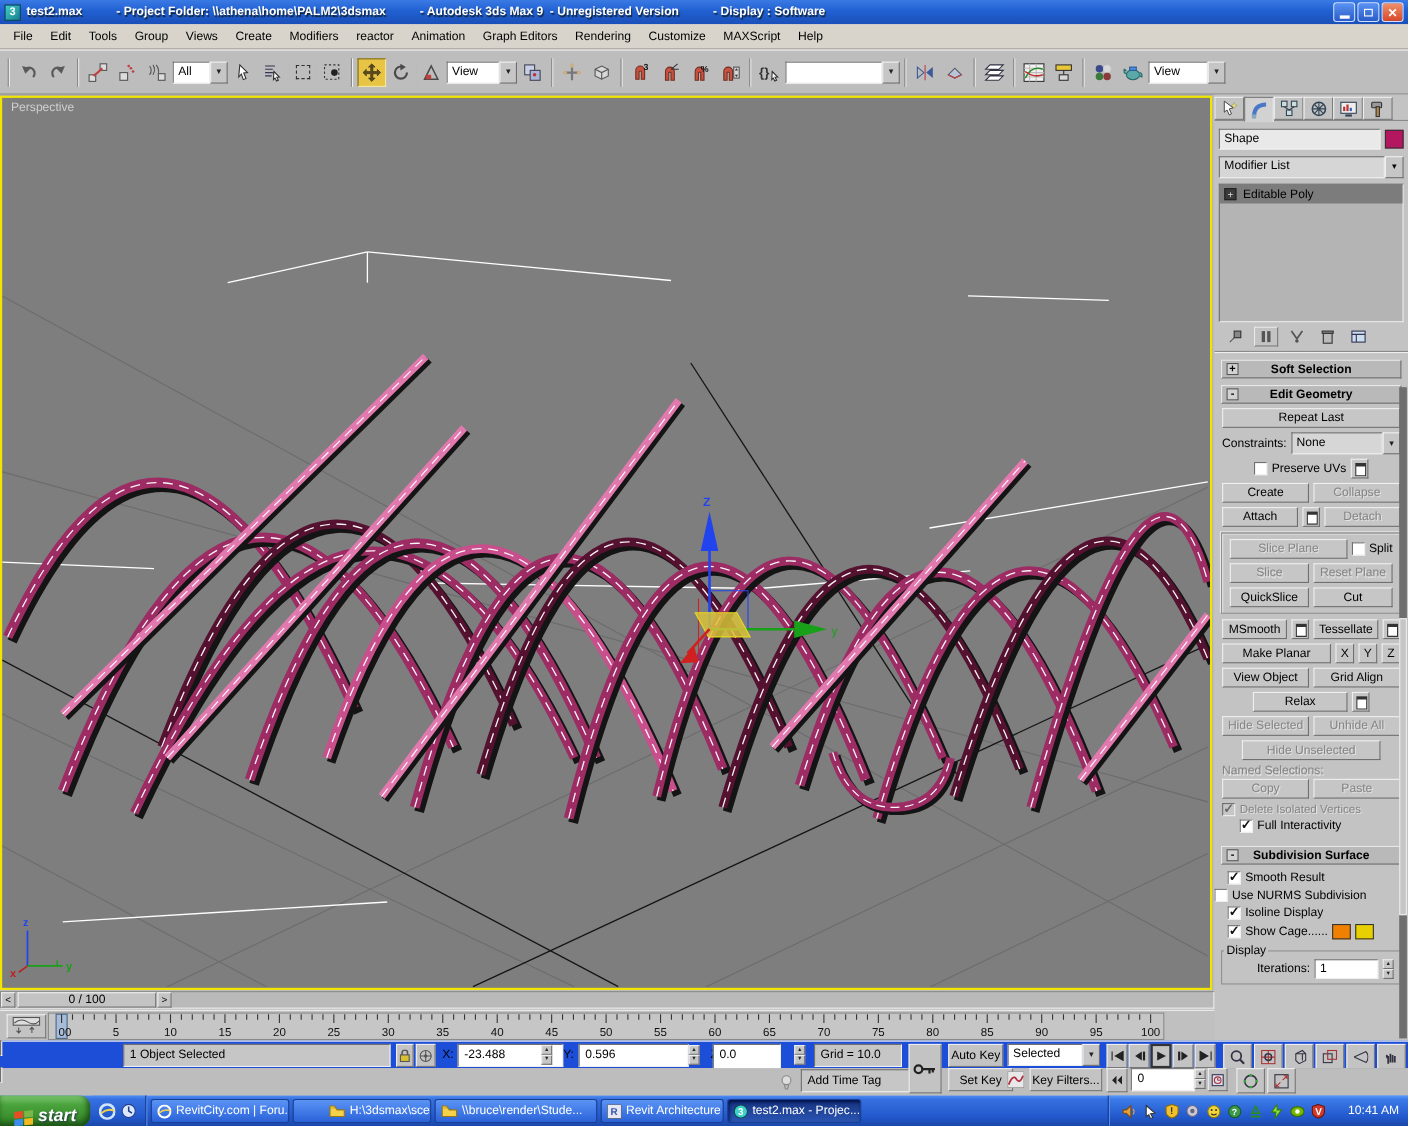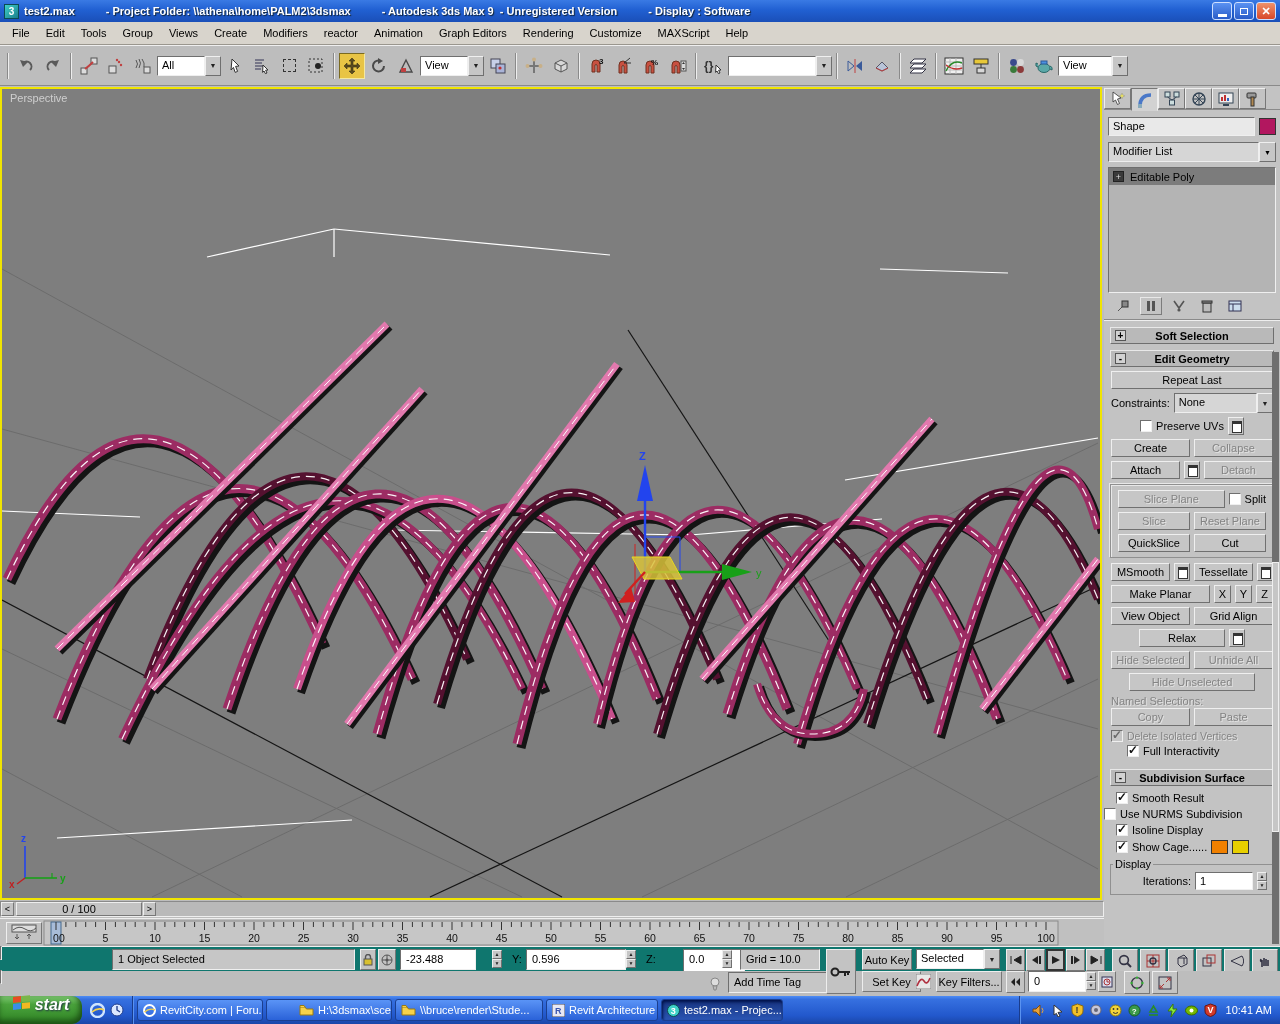--- a/index.html
+++ b/index.html
@@ -73,40 +73,40 @@
 .spin{width:10px;height:18px;display:flex;flex-direction:column;flex:none}
 .spin span{flex:1;background:#c6c6c6;border:1px solid;border-color:#efefef #707070 #707070 #efefef;font-size:5px;line-height:6px;text-align:center;color:#222}
 
 #timeslider{left:0;top:900px;width:1104px;height:18px;background:#bdbdbd}
 #tsgroove{position:absolute;left:0;top:1px;width:1104px;height:16px;border:1px solid;border-color:#8a8a8a #eee #eee #8a8a8a;background:#b9b9b9}
 .tsarrow{position:absolute;top:2px;width:13px;height:14px;background:#c3c3c3;border:1px solid;border-color:#eee #777 #777 #eee;font-size:9px;text-align:center;line-height:12px}
 #tsbtn{position:absolute;left:16px;top:2px;width:126px;height:14px;background:#c3c3c3;border:1px solid;border-color:#eee #777 #777 #eee;text-align:center;line-height:12px}
 #trackbar{left:0;top:918px;width:1104px;height:28px;background:#c0c0c0;border-top:1px solid #eee}
 #minicurve{position:absolute;left:6px;top:3px;width:36px;height:22px;background:#c3c3c3;border:1px solid;border-color:#eee #777 #777 #eee;display:flex;align-items:center;justify-content:center}
 
-#staterow1{left:0;top:946px;width:1280px;height:25px;background:#0f766e;border-top:1px solid #efefef}
+#staterow1{left:0;top:946px;width:1280px;height:25px;background:#1d4ed8;border-top:1px solid #efefef}
 #staterow2{left:0;top:971px;width:1280px;height:25px;background:#bdbdbd}
 .sfield{position:absolute;background:#c6c6c6;border:1px solid;border-color:#6f6f6f #efefef #efefef #6f6f6f;padding:3px 5px;overflow:hidden;white-space:nowrap}
 .wfield{background:#fff}
 .slabel{position:absolute;top:6px}
 .sbtn{position:absolute;background:#c3c3c3;border:1px solid;border-color:#eee #777 #777 #eee;display:flex;align-items:center;justify-content:center;font-size:11px}
 #listener1{left:2px;top:2px;width:102px;height:22px;background:#e0c8c8;border:1px solid;border-color:#6f6f6f #efefef #efefef #6f6f6f}
 #listener2{left:2px;top:1px;width:102px;height:22px;background:#fff;border:1px solid;border-color:#6f6f6f #efefef #efefef #6f6f6f}
 .navb{width:26px;height:23px}
 .pb{width:19px;height:22px}
 
 #taskbar{left:0;top:996px;width:1280px;height:28px;background:linear-gradient(180deg,#4e8df5 0%,#3670e0 12%,#2258cc 70%,#1a46a8 100%);display:flex;align-items:stretch;color:#fff}
-#startbtn{width:82px;margin:0;background:linear-gradient(180deg,#7ec873 0%,#4aa33c 30%,#2f8325 100%);border-radius:0 10px 10px 0;display:flex;align-items:flex-start;justify-content:center;gap:4px;font-style:italic;font-weight:bold;font-size:16px;box-shadow:inset -2px -3px 6px #1a4a12;text-shadow:1px 1px 2px #234}
+#startbtn{width:82px;margin:0;background:linear-gradient(180deg,#7ec873 0%,#4aa33c 30%,#2f8325 100%);border-radius:0 10px 10px 0;display:flex;align-items:flex-end;justify-content:center;gap:4px;font-style:italic;font-weight:bold;font-size:16px;box-shadow:inset -2px -3px 6px #1a4a12;text-shadow:1px 1px 2px #234}
 #quickl{display:flex;align-items:center;gap:4px;padding:0 8px;border-right:1px solid #1a3c8c;box-shadow:1px 0 0 #5a92f0}
 #tasks{display:flex;align-items:center;flex:1;gap:3px;padding:0 4px;overflow:hidden}
 .task{height:22px;border-radius:3px;background:linear-gradient(#5a94f6,#2a62d8);border:1px solid #1b3f8f;display:flex;align-items:center;gap:4px;padding:0 5px;white-space:nowrap;overflow:hidden;font-size:11px;flex:none}
 .task.active{background:linear-gradient(#17337e,#2a55b4);box-shadow:inset 1px 2px 3px #00114a}
 #tray{display:flex;align-items:center;gap:4px;padding:0 8px 0 12px;background:linear-gradient(180deg,#5a9af8 0%,#3b7ae8 12%,#2258cc 70%,#1a46a8 100%);border-left:1px solid #1a3c8c;box-shadow:1px 0 0 #5a92f0 inset}
 .tico{width:15px;height:15px;display:flex;align-items:center;justify-content:center}
-#clock{margin-left:4px;font-size:11px}
+#clock{margin-left:16px;font-size:11px}
 .flag{width:18px;height:14px;display:grid;grid-template-columns:8px 8px;grid-template-rows:6px 6px;gap:1px;transform:skewY(-6deg)}
 .flag i{display:block}
 svg{display:block}
 </style>
 </head>
 <body>
 
 <div class="abs" id="titlebar">
   <span id="appicon">3</span>
   <span class="tpart">test2.max</span>
@@ -170,21 +170,21 @@
         <circle cx="14" cy="8" r="1.2" fill="#c04040"></circle>
         <circle cx="10" cy="3" r="1.2" fill="#c04040"></circle>
       </svg>
     </div>
   <div class="tbtn flat">
       <svg width="18" height="18">
         <rect x="10" y="10" width="6" height="6" fill="#dcdcdc" stroke="#555"></rect>
         <path d="M2 3 q3 4 0 8 M5 2 q3 4 0 9 M8 2 q3 4 2 8" stroke="#555" fill="none"></path>
       </svg>
     </div>
-  <div class="combo" style="width:64px">
+  <div class="combo" style="width:50px">
     <span class="cf" style="flex:1">All</span>
     <span class="cb"></span>
   </div>
   <div class="tbtn flat">
       <svg width="16" height="16">
         <path d="M5 1 L12 8 L8.6 8.4 L10.6 13.4 L8.2 14.4 L6.4 9.4 L4 12 Z" fill="#fff" stroke="#333"></path>
       </svg>
     </div>
   <div class="tbtn flat">
       <svg width="18" height="18">
@@ -832,33 +832,33 @@
       </svg>
     </span>
   <span class="sbtn" style="left:378px;top:2px;width:18px;height:21px">
       <svg width="12" height="12">
         <circle cx="6" cy="6" r="5" fill="none" stroke="#555"></circle>
         <path d="M6 1 V11 M1 6 H11" stroke="#555"></path>
         <circle cx="6" cy="6" r="1.5" fill="#555"></circle>
       </svg>
     </span>
   <span class="slabel" style="left:402px">X:</span>
-  <span class="sfield wfield" style="left:400px;top:2px;width:76px;height:21px">-23.488</span>
+  <span class="sfield wfield" style="left:416px;top:2px;width:96px;height:21px">-23.488</span>
   <span class="spin abs" style="left:492px;top:3px">
       <span>▲</span>
       <span>▼</span>
     </span>
   <span class="slabel" style="left:512px">Y:</span>
   <span class="sfield wfield" style="left:526px;top:2px;width:100px;height:21px">0.596</span>
   <span class="spin abs" style="left:626px;top:3px">
       <span>▲</span>
       <span>▼</span>
     </span>
   <span class="slabel" style="left:646px">Z:</span>
-  <span class="sfield wfield" style="left:683px;top:2px;width:62px;height:34px">0.0</span>
+  <span class="sfield wfield" style="left:648px;top:2px;width:62px;height:34px">0.0</span>
   <span class="spin abs" style="left:722px;top:3px">
       <span>▲</span>
       <span>▼</span>
     </span>
   <span class="sfield" style="left:740px;top:2px;width:80px;height:21px">Grid = 10.0</span>
   <span class="sbtn" style="left:826px;top:2px;width:30px;height:45px;z-index:3">
       <svg width="22" height="14">
         <circle cx="5" cy="7" r="3.5" fill="none" stroke="#222" stroke-width="2"></circle>
         <path d="M8 7 H20 M15 7 V11 M18 7 V10" stroke="#222" stroke-width="2"></path>
       </svg>

